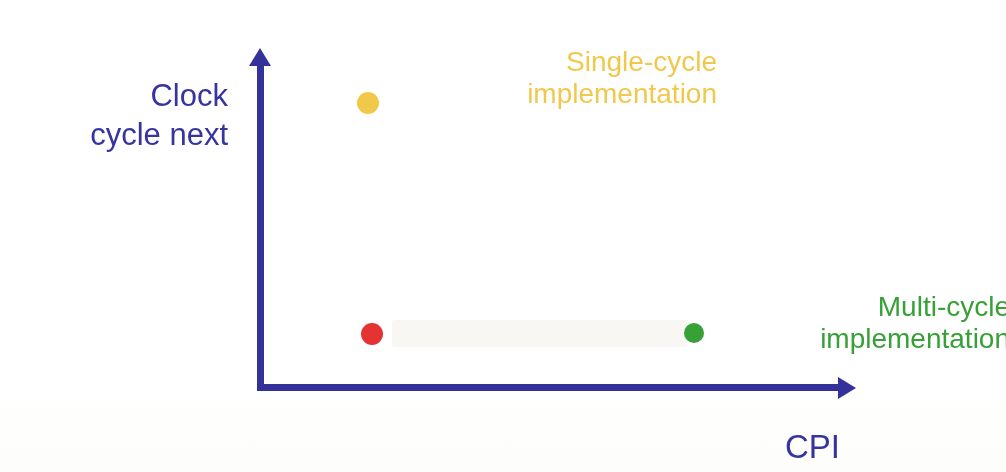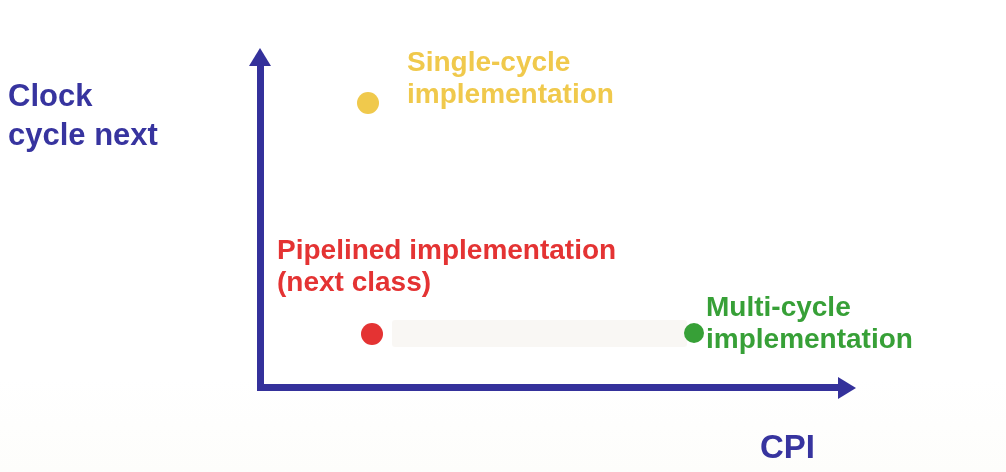--- a/index.html
+++ b/index.html
@@ -9,22 +9,22 @@
   }
   .slide {
     position: relative;
     width: 1006px;
     height: 472px;
     background: linear-gradient(#ffffff 0%, #ffffff 80%, #fdfdfb 100%);
     overflow: hidden;
   }
   .label {
     position: absolute;
-    font-weight: bold;
-    text-align: left;
+    font-weight: normal;
+    text-align: right;
     white-space: pre-line;
     line-height: 1.15;
   }
   .blue { color: #37349f; }
   .ylabel {
     left: 8px; top: 76px; width: 220px;
     font-size: 31px; line-height: 1.27;
   }
   .xlabel {
     left: 760px; top: 428px; width: 80px;
@@ -94,21 +94,19 @@
 
   <div class="faint-band"></div>
 
   <div class="dot" style="left: 356.695px; top: 92.072px; width: 22px; height: 22px; background: rgb(240, 201, 76);"></div>
   <div class="dot" style="left: 360.86px; top: 322.904px; width: 22px; height: 22px; background: rgb(228, 51, 51);"></div>
   <div class="dot" style="left: 684.35px; top: 322.896px; width: 20px; height: 20px; background: rgb(55, 160, 55);"></div>
 
   <div class="label pt-label lbl-single" style="color: rgb(240, 201, 76);">Single-cycle
 implementation</div>
 
-  <div class="label pt-label lbl-pipelined" style="color: rgb(228, 51, 51);">Pipelined implementation
-(next class)</div>
 
   <div class="label pt-label lbl-multi" style="color: rgb(55, 160, 55);">Multi-cycle
 implementation</div>
 
   <div class="label blue xlabel">CPI</div>
 
 </div>
 
 </body></html>

